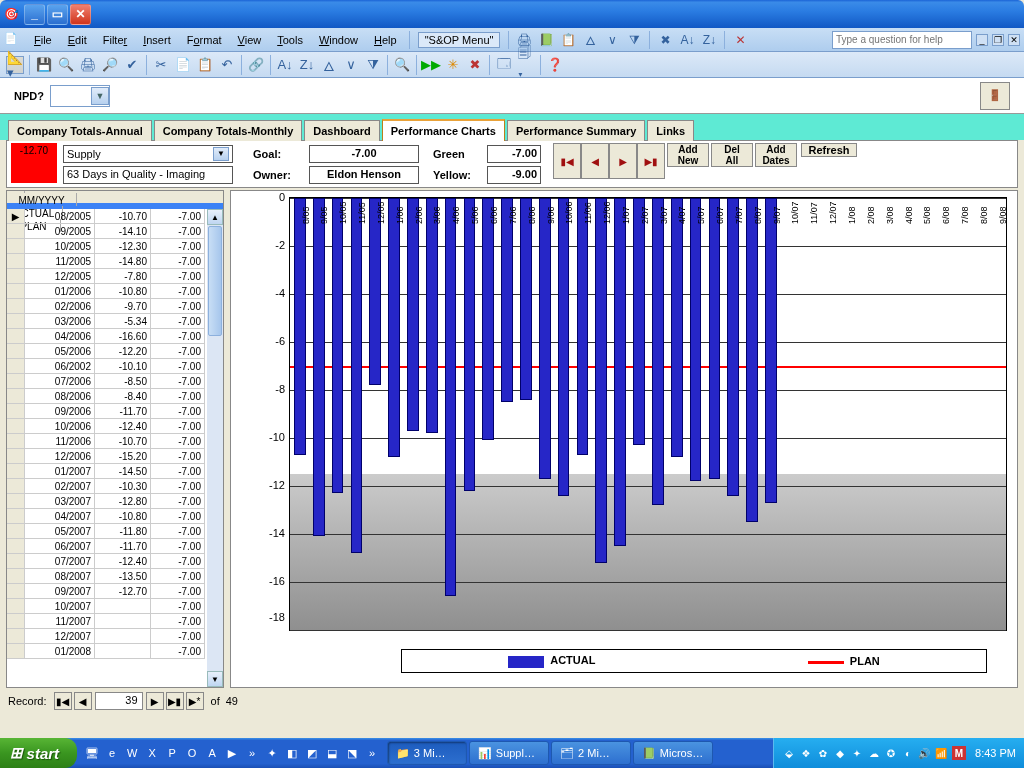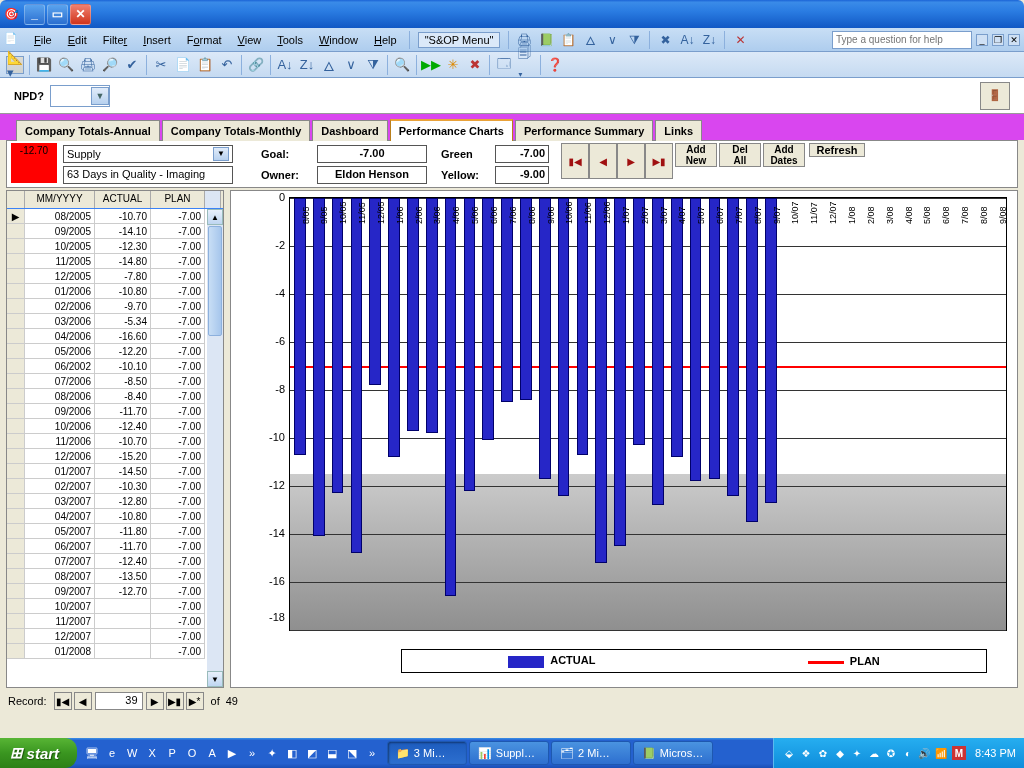--- a/index.html
+++ b/index.html
@@ -33,21 +33,21 @@
 .tb-icon.sel{border:1px solid #7a9ecc;background:#eaad4e33;}
 
 
 .npd-band{height:36px;background:#fff;border-bottom:1px solid #999;display:flex;align-items:center;padding:0 14px;}
 .npd-band label{font-weight:bold;margin-right:6px;}
 .npd-combo{width:60px;height:22px;border:1px solid #7a9ecc;background:#fff;display:flex;justify-content:flex-end;align-items:center;}
 .npd-combo .dd{width:18px;height:18px;background:linear-gradient(to bottom,#e1ecfa,#b7d1ef);border:1px solid #7a9ecc;display:flex;align-items:center;justify-content:center;font-size:9px;color:#466;}
 .exitbtn{margin-left:auto;width:30px;height:28px;border:1px solid #888;background:#ece9d8;display:flex;align-items:center;justify-content:center;}
 
 
-.tabs{display:flex;align-items:end;padding:4px 8px 0 16px;height:26px;background:#d946ef;}
+.tabs{display:flex;align-items:end;padding:4px 8px 0 8px;height:26px;background:#5eead4;}
 .tab{padding:4px 8px;border:1px solid #888;border-bottom:none;background:#ece9d8;margin-right:2px;font-size:11px;font-weight:bold;position:relative;top:1px;}
 .tab.active{background:#fff;border-color:#b97f1b #b97f1b transparent #b97f1b;border-top:2px solid #e9a23a;z-index:2;}
 
 
 .controls{height:48px;background:#fff;border:1px solid #888;margin:0 6px;padding:2px 4px;display:flex;align-items:flex-start;}
 .redbox{width:46px;height:40px;background:#f00;color:#000;font-size:10px;display:flex;align-items:flex-start;justify-content:center;padding-top:2px;margin-right:6px;}
 .ctrl-lbl{font-weight:bold;font-size:11px;}
 .ctrl-col{display:flex;flex-direction:column;justify-content:space-around;height:100%;margin-right:4px;}
 .ctrl-input{border:1px solid #555;background:#fff;height:18px;font-size:11px;padding:1px 3px;}
 .type-combo{width:170px;display:flex;justify-content:space-between;align-items:center;}
@@ -56,21 +56,21 @@
 .goal-input,.owner-input{width:110px;}
 .gv-input{width:54px;text-align:right;}
 .navgrp{display:flex;height:36px;margin-left:4px;}
 .navbtn{width:28px;border:1px solid #888;background:#ece9d8;display:flex;align-items:center;justify-content:center;font-size:10px;color:#a01010;}
 .bigbtn{width:42px;border:1px solid #888;background:#ece9d8;display:flex;flex-direction:column;align-items:center;justify-content:center;font-size:10px;margin-left:2px;font-weight:bold;line-height:1.1;}
 .refreshbtn{width:56px;border:1px solid #888;background:#ece9d8;display:flex;align-items:center;justify-content:center;font-size:11px;font-weight:bold;margin-left:4px;}
 
 
 .main{display:flex;margin:2px 6px;height:498px;}
 .grid-wrap{width:218px;border:1px solid #888;background:#fff;display:flex;flex-direction:column;}
-.grid-head{display:flex;background:#ece9d8;border-bottom:1px solid #3b82f6;height:18px;}
+.grid-head{display:flex;background:#ece9d8;border-bottom:6px solid #3b82f6;height:18px;flex-direction:column;}
 .grid-head div{border-right:1px solid #aaa;text-align:center;font-size:10px;padding-top:2px;font-weight:normal;}
 .gh-sel{width:18px;} .gh-date{width:70px;} .gh-actual{width:56px;} .gh-plan{width:54px;} .gh-scroll{width:16px;background:#dce6f4;}
 .grid-body{flex:1;overflow:hidden;position:relative;}
 .grid-rows{position:absolute;top:0;left:0;right:16px;}
 .grid-row{display:flex;height:15px;font-size:10px;}
 .grid-row > div{border-right:1px solid #ccc;border-bottom:1px solid #ccc;padding:0 3px;text-align:right;line-height:15px;}
 .gc-sel{width:18px;background:#ece9d8;border-right:1px solid #888;text-align:center!important;}
 .gc-date{width:70px;} .gc-actual{width:56px;} .gc-plan{width:54px;}
 .grid-scroll{position:absolute;right:0;top:0;bottom:0;width:16px;background:#dce6f4;display:flex;flex-direction:column;}
 .grid-scroll .arr{height:16px;background:linear-gradient(to bottom,#e8f0fb,#bfd6f1);border:1px solid #9bb;display:flex;align-items:center;justify-content:center;font-size:8px;}
@@ -206,21 +206,21 @@
 
 <div class="controls">
   <div class="redbox">-12.70</div>
   <div class="ctrl-col">
     <div class="ctrl-input type-combo">
         <span>Supply</span>
         <div class="dd">▼</div>
       </div>
     <div class="ctrl-input desc-input">63 Days in Quality - Imaging</div>
   </div>
-  <div class="ctrl-col" style="margin-left:24px;width:52px;">
+  <div class="ctrl-col" style="margin-left:16px;width:52px;">
     <span class="ctrl-lbl">Goal:</span>
     <span class="ctrl-lbl">Owner:</span>
   </div>
   <div class="ctrl-col">
     <div class="ctrl-input goal-input" style="text-align:center;font-weight:bold;">-7.00</div>
     <div class="ctrl-input owner-input" style="text-align:center;font-weight:bold;">Eldon Henson</div>
   </div>
   <div class="ctrl-col" style="margin-left:10px;width:50px;">
     <span class="ctrl-lbl">Green</span>
     <span class="ctrl-lbl">Yellow:</span>

